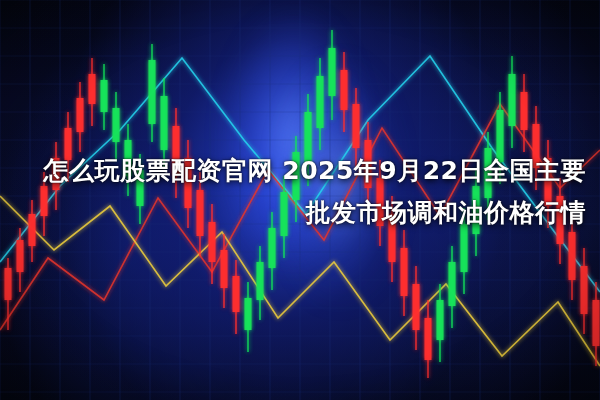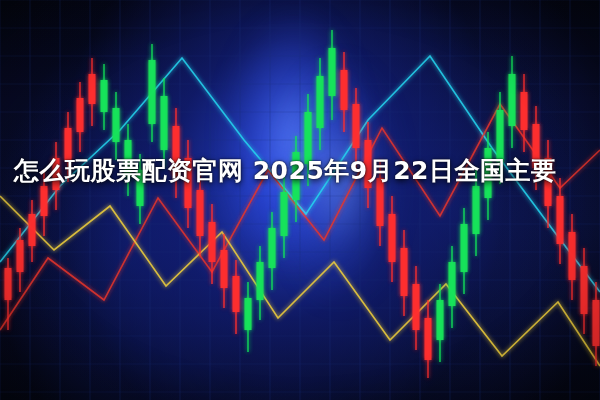--- a/index.html
+++ b/index.html
@@ -53,21 +53,21 @@
   #chart-svg {
     position: absolute;
     inset: 0;
   }
   
   .caption {
     position: absolute;
     left: 0;
     right: 0;
     top: 150px;
-    text-align: left;
+    text-align: right;
     color: #ffffff;
     font-size: 25px;
     line-height: 42px;
     font-weight: 700;
     letter-spacing: 0.5px;
     text-shadow: 0 2px 6px rgba(0,0,0,0.85), 0 0 2px rgba(0,0,0,0.9);
     padding: 0 14px;
     font-family: "DejaVu Sans", sans-serif;
   }
   .caption-line {
@@ -345,14 +345,15 @@
           <line x1="596" x2="596" y1="282" y2="366" stroke="#ff2d2d" stroke-width="1.4" opacity="0.95"></line>
           <rect x="592.5" y="300" width="7" height="46" fill="#ff2d2d" opacity="0.95"></rect>
         </g>
       </g>
     </svg>
 
   <div class="vignette"></div>
 
   <div class="caption">
     <span class="caption-line">怎么玩股票配资官网 2025年9月22日全国主要</span>
+    <span class="caption-line">批发市场调和油价格行情</span>
   </div>
 </div>
 
 </body></html>

